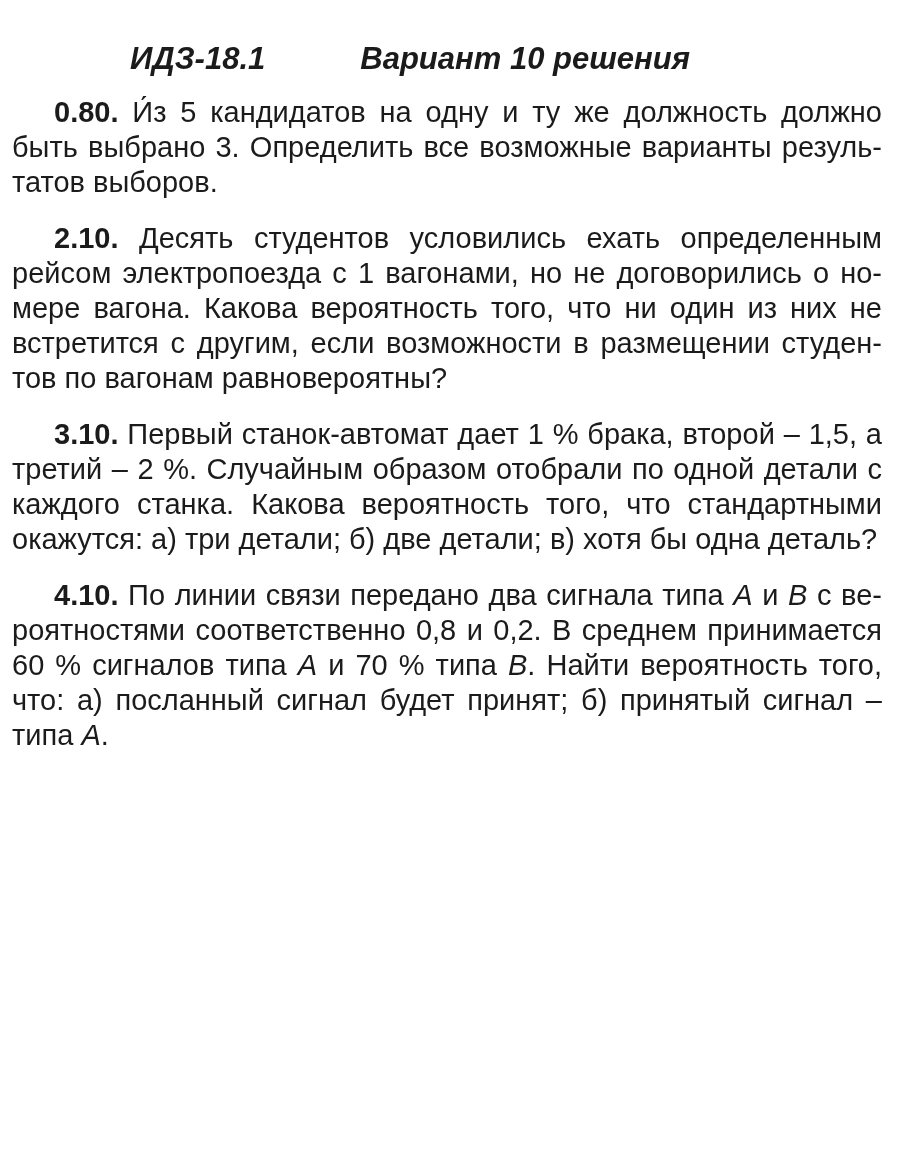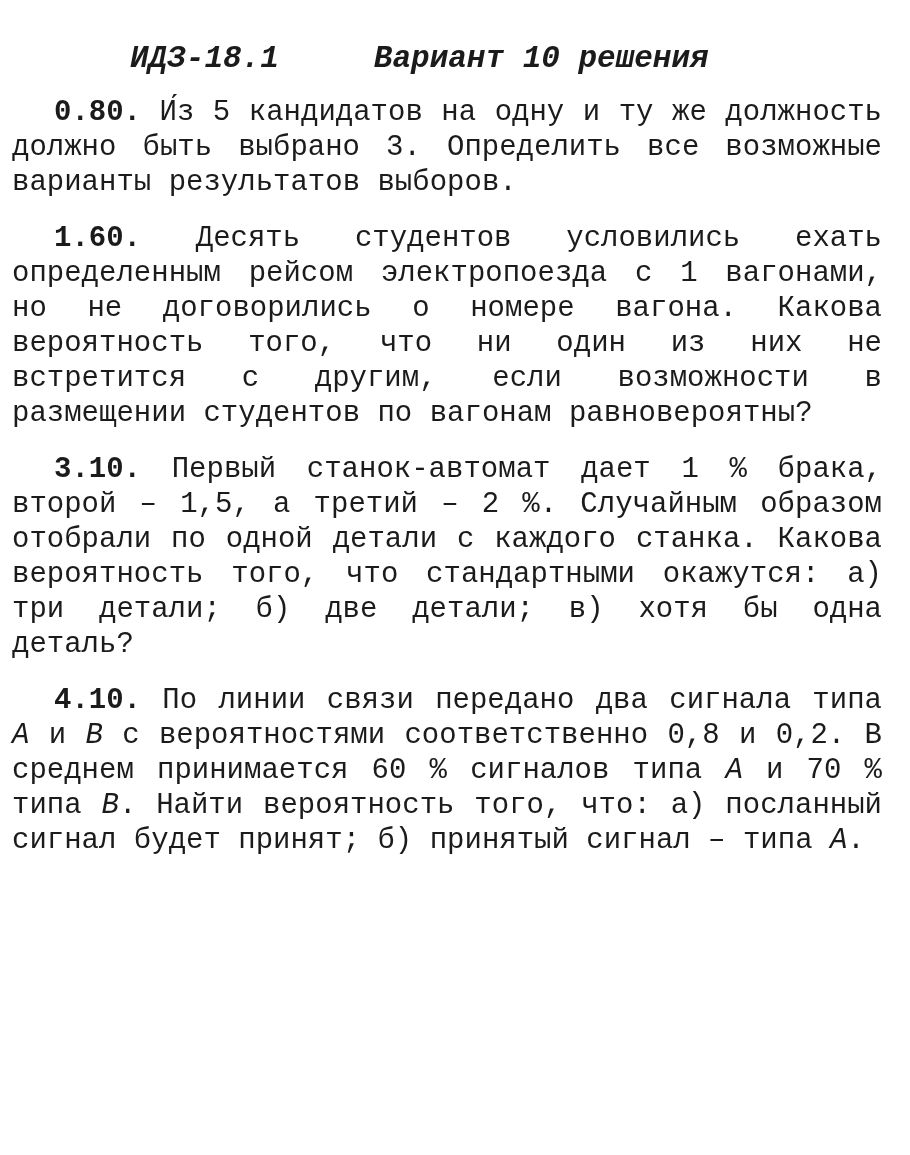--- a/index.html
+++ b/index.html
@@ -2,21 +2,21 @@
 <html><head>
 <meta charset="utf-8">
 <style>
   * { margin: 0; padding: 0; box-sizing: border-box; }
   html, body { background: #ffffff; }
   .page {
     width: 910px;
     height: 1039px;
     background: #ffffff;
     color: #1b1b1b;
-    font-family: Liberation Mono, monospace;
+    font-family: Liberation Sans, sans-serif;
     font-size: 29px;
     line-height: 35px;
     padding: 40px 28px 20px 12px;
     overflow: hidden;
   }
   .doc-header {
     padding-left: 118px;
     font-weight: bold;
     font-style: italic;
     font-size: 31px;
@@ -43,17 +43,17 @@
 <body>
 
 <div class="page">
 
   <div class="doc-header">
     <span class="code">ИДЗ-18.1</span><span class="variant">Вариант 10 решения</span>
   </div>
 
 
   <p class="problem"><span class="b">0.80.</span><span> И́з 5 кандидатов на одну и ту же должность должно быть выбрано 3. Определить все возможные варианты резуль­татов выборов.</span></p>
-  <p class="problem"><span class="b">1.60.</span><span> Десять студентов условились ехать определенным рейсом электропоезда с 1 вагонами, но не договорились о но­мере вагона. Какова вероятность того, что ни один из них не встретится с другим, если возможности в размещении студен­тов по вагонам равновероятны?</span></p>
+  <p class="problem"><span class="b">2.10.</span><span> Десять студентов условились ехать определенным рейсом электропоезда с 1 вагонами, но не договорились о но­мере вагона. Какова вероятность того, что ни один из них не встретится с другим, если возможности в размещении студен­тов по вагонам равновероятны?</span></p>
   <p class="problem"><span class="b">3.10.</span><span> Первый станок-автомат дает 1 % брака, второй – 1,5, а третий – 2 %. Случайным образом отобрали по одной детали с каждого станка. Какова вероятность того, что стандартными окажутся: а) три детали; б) две детали; в) хотя бы одна деталь?</span></p>
   <p class="problem"><span class="b">4.10.</span><span> По линии связи передано два сигнала типа </span><span class="i">А</span><span> и </span><span class="i">В</span><span> с ве­роятностями соответственно 0,8 и 0,2. В среднем принимается 60 % сигналов типа </span><span class="i">А</span><span> и 70 % типа </span><span class="i">В</span><span>. Найти вероятность того, что: а) посланный сигнал будет принят; б) принятый сигнал – типа </span><span class="i">А</span><span>.</span></p>
 
 </div>
 
 </body></html>

